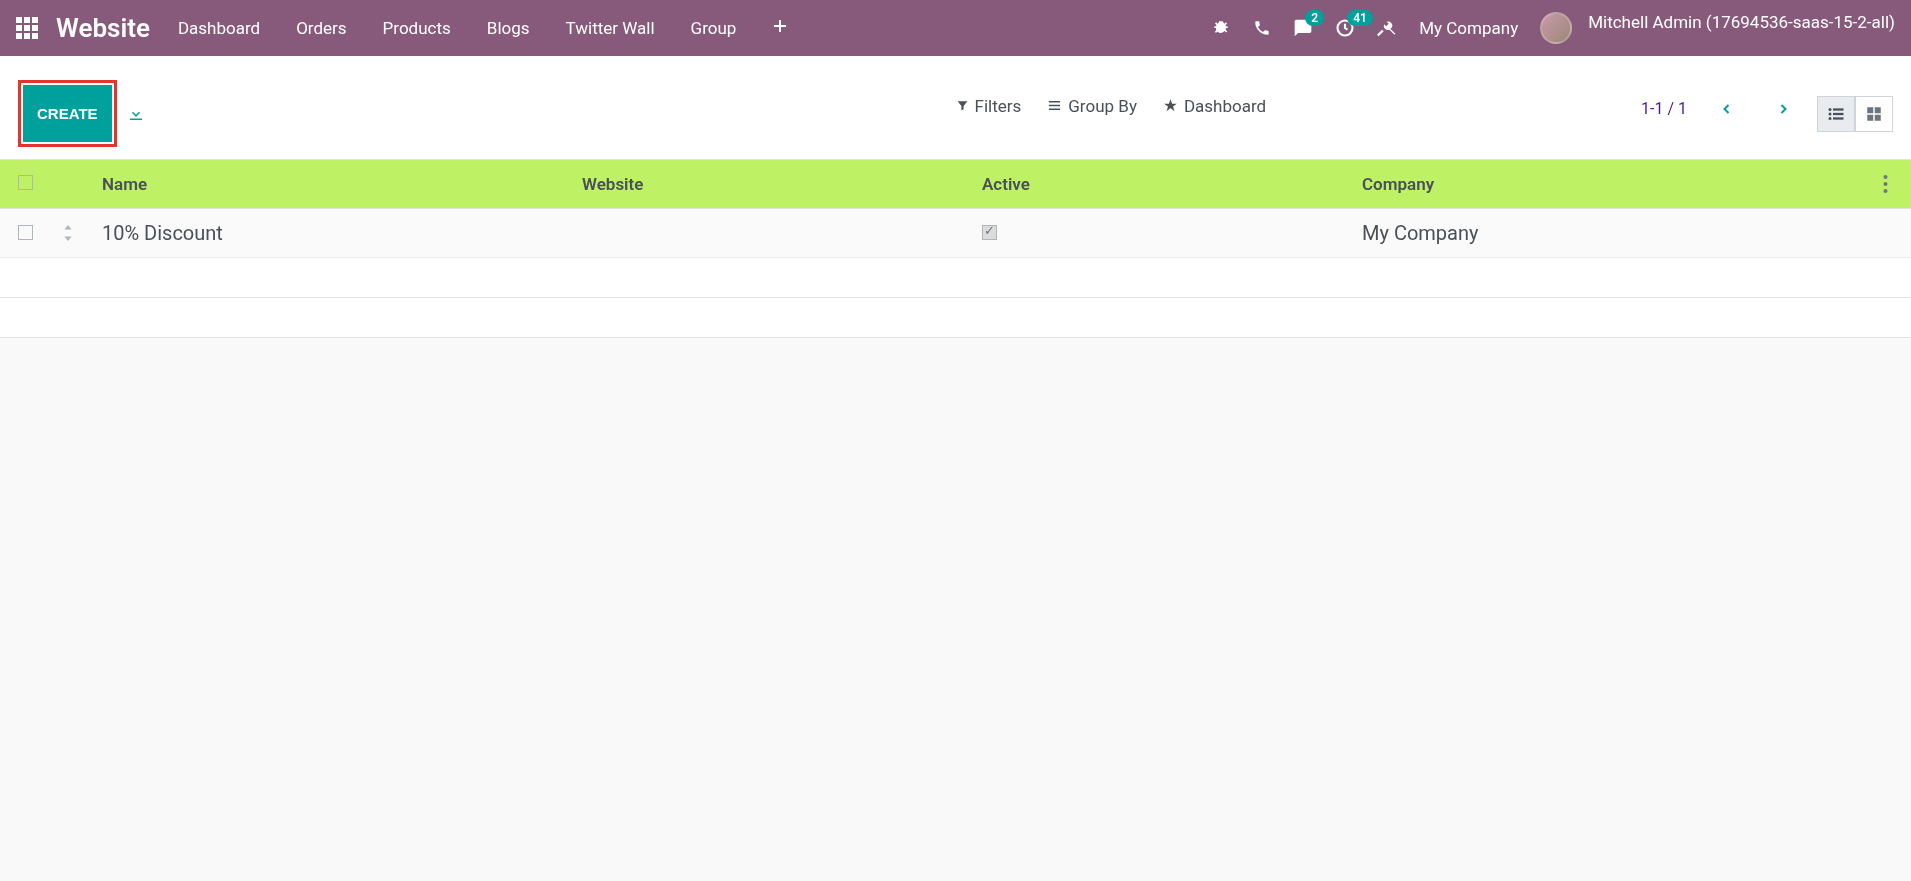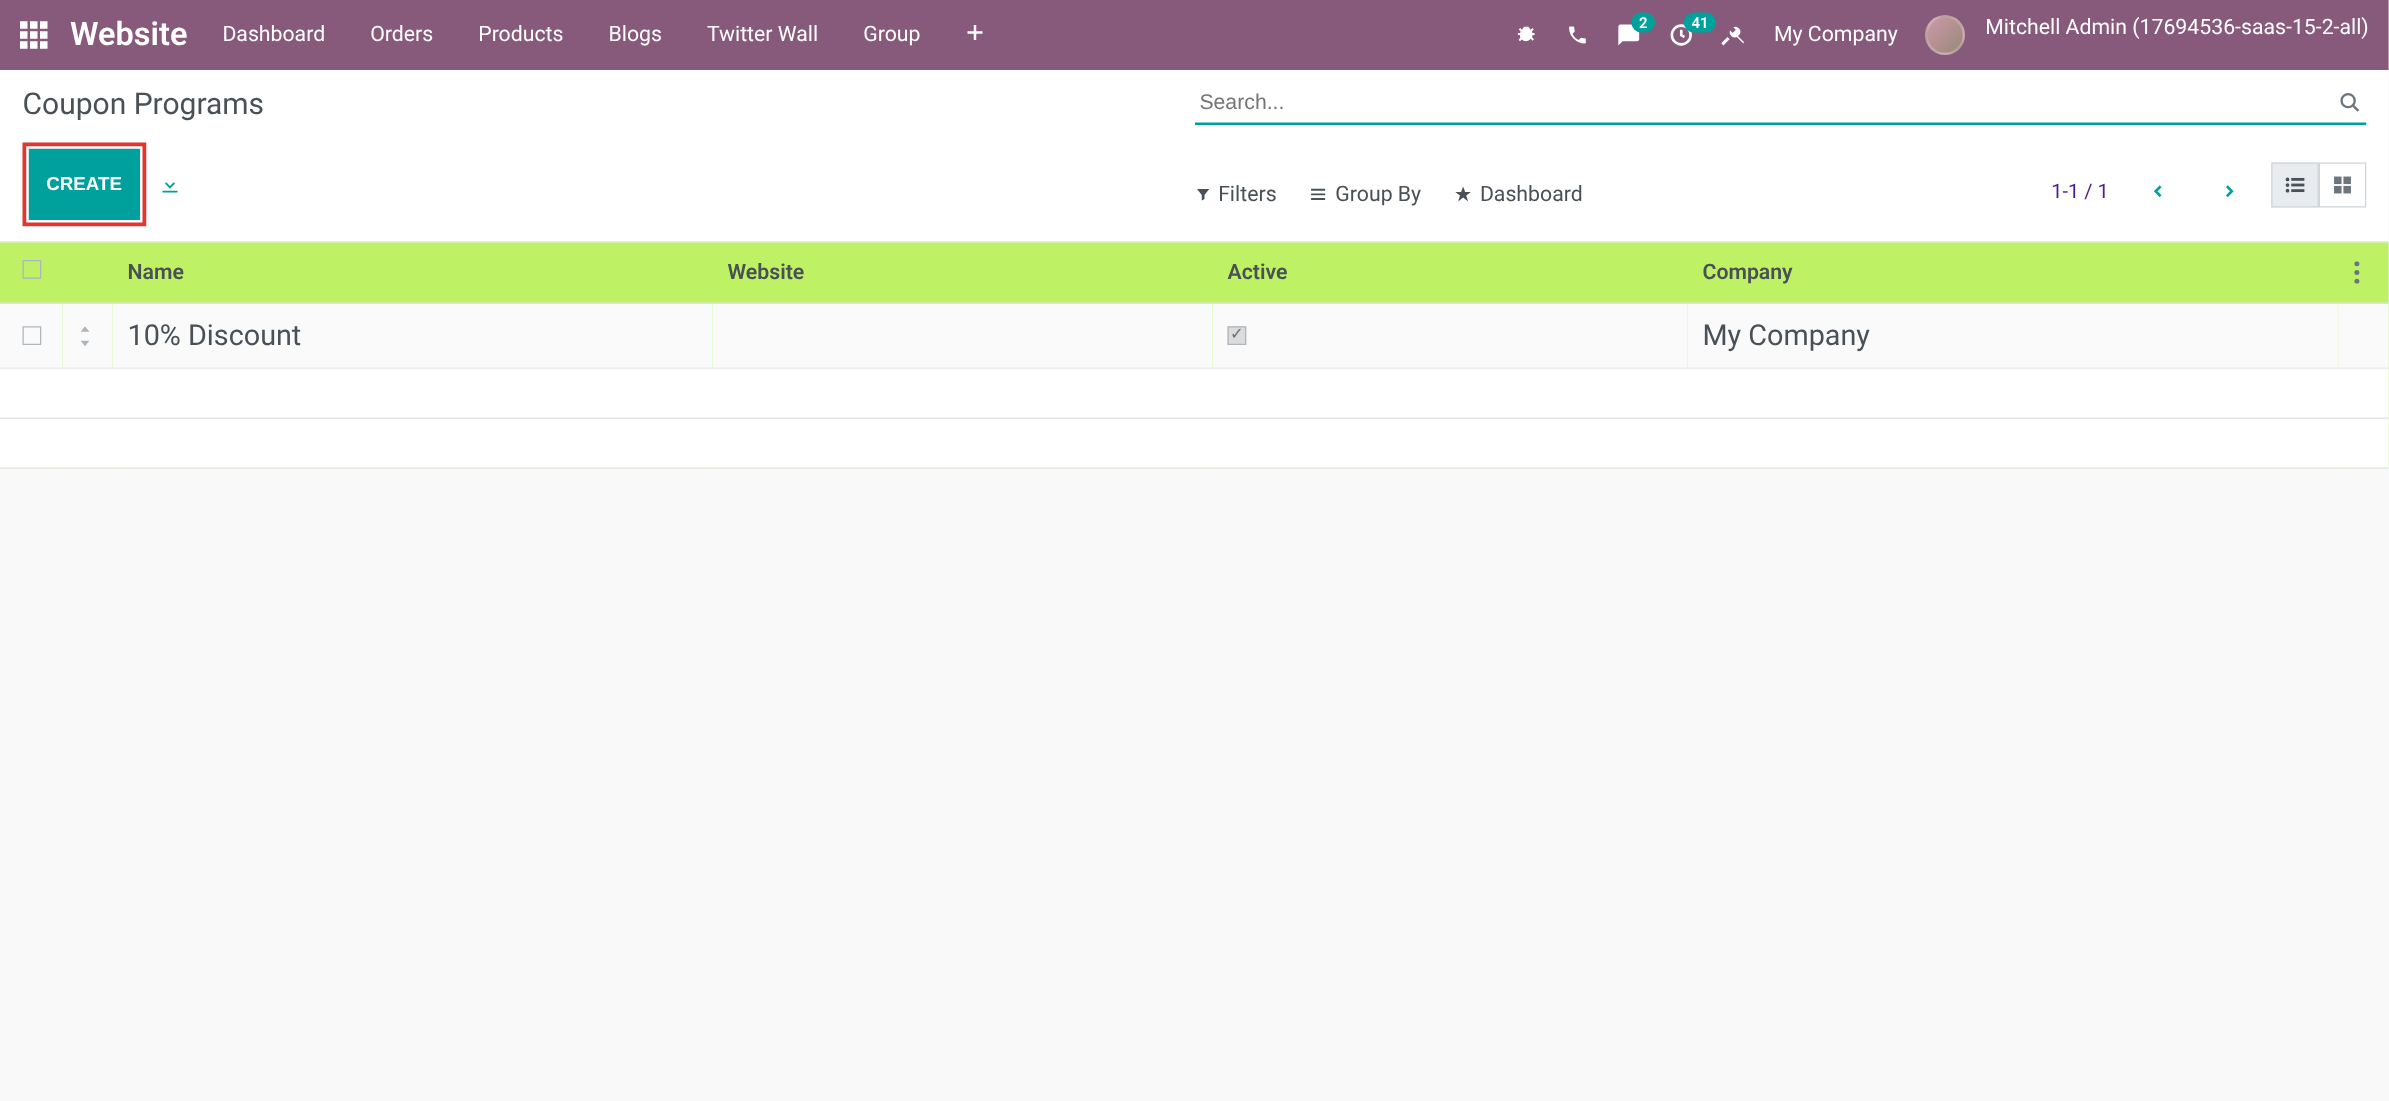--- a/index.html
+++ b/index.html
@@ -26,35 +26,35 @@
 .search-wrap { flex: 1; display: flex; align-items: center; border-bottom: 2px solid #00A09D; padding: 6px 4px; }
 .search-wrap input { flex: 1; border: none; outline: none; font-size: 17px; background: transparent; }
 .search-wrap .search-btn { color: #6c757d; cursor: pointer; }
 
 .cp-row2 { display: flex; align-items: center; margin-top: 14px; }
 .cp-left { display: flex; align-items: center; gap: 10px; flex: 0 0 50%; }
 .create-btn { background: #00A09D; color: #fff; border: none; padding: 20px 14px; font-size: 15px; font-weight: 600; cursor: pointer; }
 .highlight-box { border: 3px solid #e3342f; padding: 2px; display: inline-block; }
 .download-btn { color: #00A09D; cursor: pointer; }
 
-.cp-right { flex: 1; display: flex; align-items: flex-end; }
+.cp-right { flex: 1; display: flex; align-items: flex-start; }
 .search-options { display: flex; gap: 26px; color: #495057; font-size: 17px; }
 .search-options .opt { cursor: pointer; display: flex; align-items: center; gap: 6px; }
 .cp-right-spacer { flex: 1; }
 .pager { color: #4c1d95; font-size: 16px; display: flex; align-items: center; gap: 24px; margin-right: 18px; }
 .pager .arrow { color: #00A09D; padding: 6px 10px; cursor: pointer; font-weight: 700; }
 .view-switch { display: flex; }
 .view-btn { width: 38px; height: 36px; border: 1px solid #ced4da; display: flex; align-items: center; justify-content: center; cursor: pointer; color: #6c757d; }
 .view-btn.active { background: #e9ecef; color: #495057; }
 
 
 .table-wrap { background: #bef264; }
 table { width: 100%; border-collapse: collapse; }
 thead th { text-align: left; font-weight: 600; color: #495057; padding: 14px 12px; border-bottom: 1px solid #dee2e6; font-size: 17px; }
-tbody td { padding: 12px 12px; border-bottom: 1px solid #e9ecef; color: #495057; font-size: 23px; background: #fafafa; }
+tbody td { padding: 12px 12px; border-bottom: 1px solid #e9ecef; color: #495057; font-size: 20px; background: #fafafa; }
 .col-check { width: 50px; text-align: center; }
 .col-sort { width: 40px; text-align: center; color: #adb5bd; }
 .col-name { width: 480px; }
 .col-website { width: 400px; }
 .col-active { width: 380px; }
 .col-company { }
 .col-opt { width: 40px; text-align: right; color: #6c757d; }
 .check { width: 15px; height: 15px; border: 1px solid #adb5bd; display: inline-block; cursor: pointer; }
 .check.checked { background: #dcdcdc; color: #6c757d; position: relative; }
 .check.checked::after { content: "✓"; position: absolute; top: -3px; left: 1px; font-size: 13px; }
@@ -124,32 +124,20 @@
     </div>
     <div>My Company</div>
     <div class="user">
       <div class="avatar"></div>
       <span>Mitchell Admin (17694536-saas-15-2-all)</span>
     </div>
   </div>
 </div>
 
 <div class="control-panel">
-  <div class="cp-row1">
-    <div class="cp-title">Coupon Programs</div>
-    <div class="search-wrap">
-      <input type="text" placeholder="Search..." style="">
-      <div class="search-btn">
-        <svg width="18" height="18" viewBox="0 0 24 24" fill="none" stroke="currentColor" stroke-width="2.5">
-            <circle cx="10" cy="10" r="7"></circle>
-            <path d="M21 21l-6-6"></path>
-          </svg>
-      </div>
-    </div>
-  </div>
   <div class="cp-row2">
     <div class="cp-left">
       <span class="highlight-box">
         <button class="create-btn">CREATE</button>
       </span>
       <div class="download-btn">
         <svg width="18" height="18" viewBox="0 0 24 24" fill="currentColor">
             <path d="M12 3v10l4-4 1.4 1.4L12 16l-5.4-5.6L8 9l4 4V3zM4 18h16v2H4z"></path>
           </svg>
       </div>

